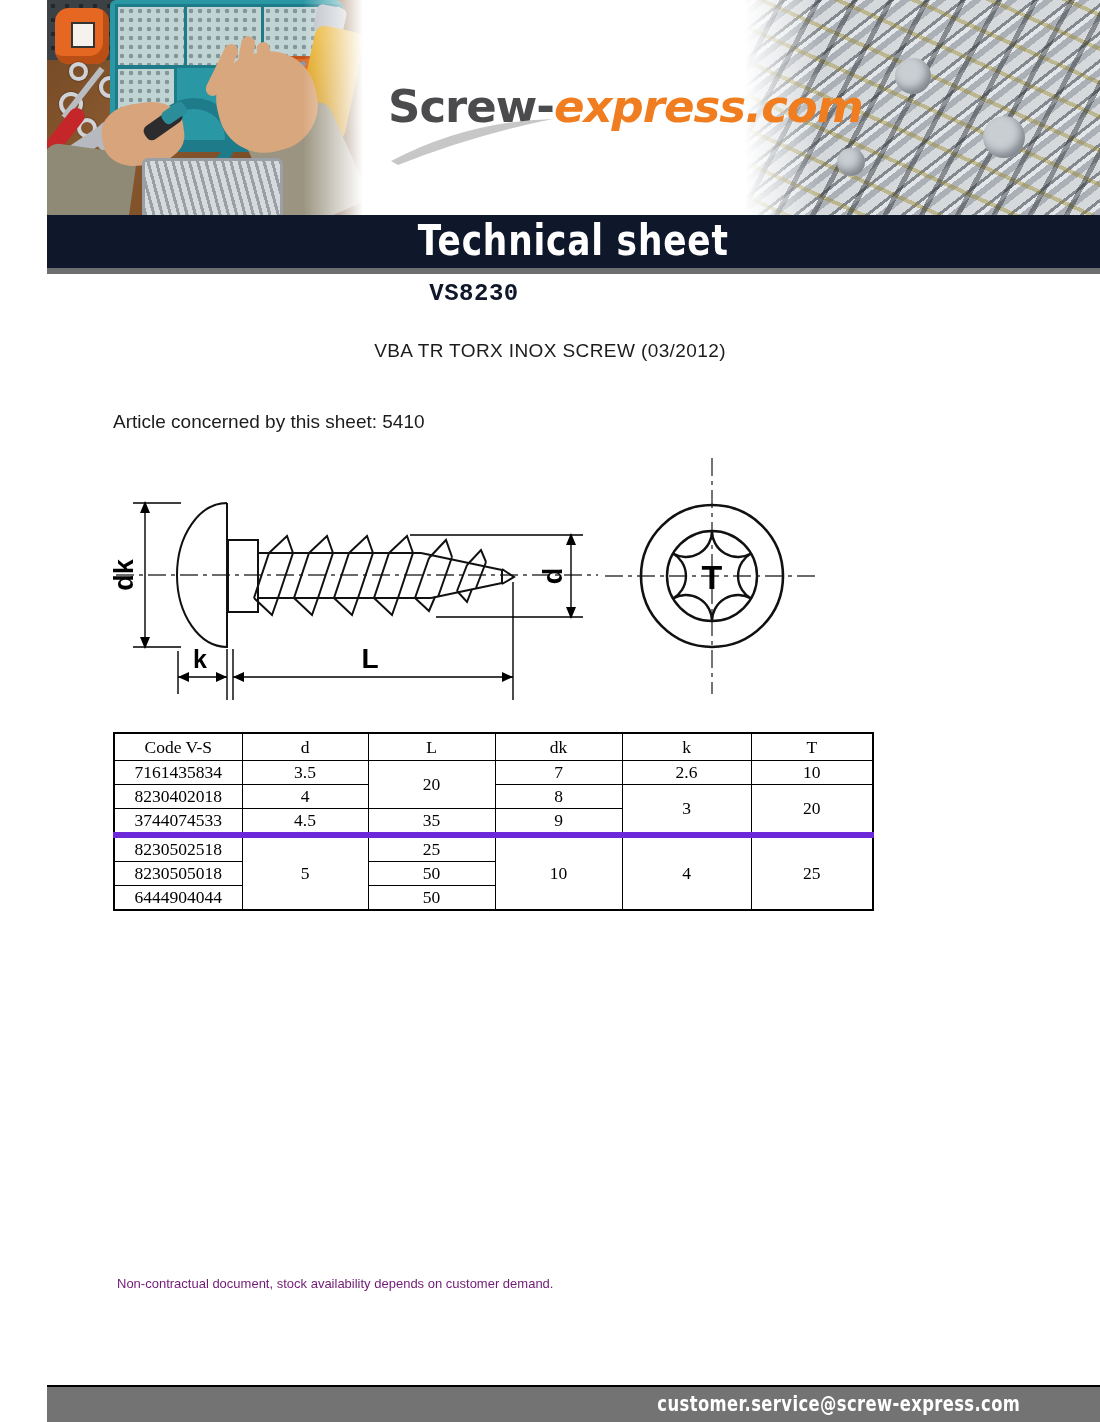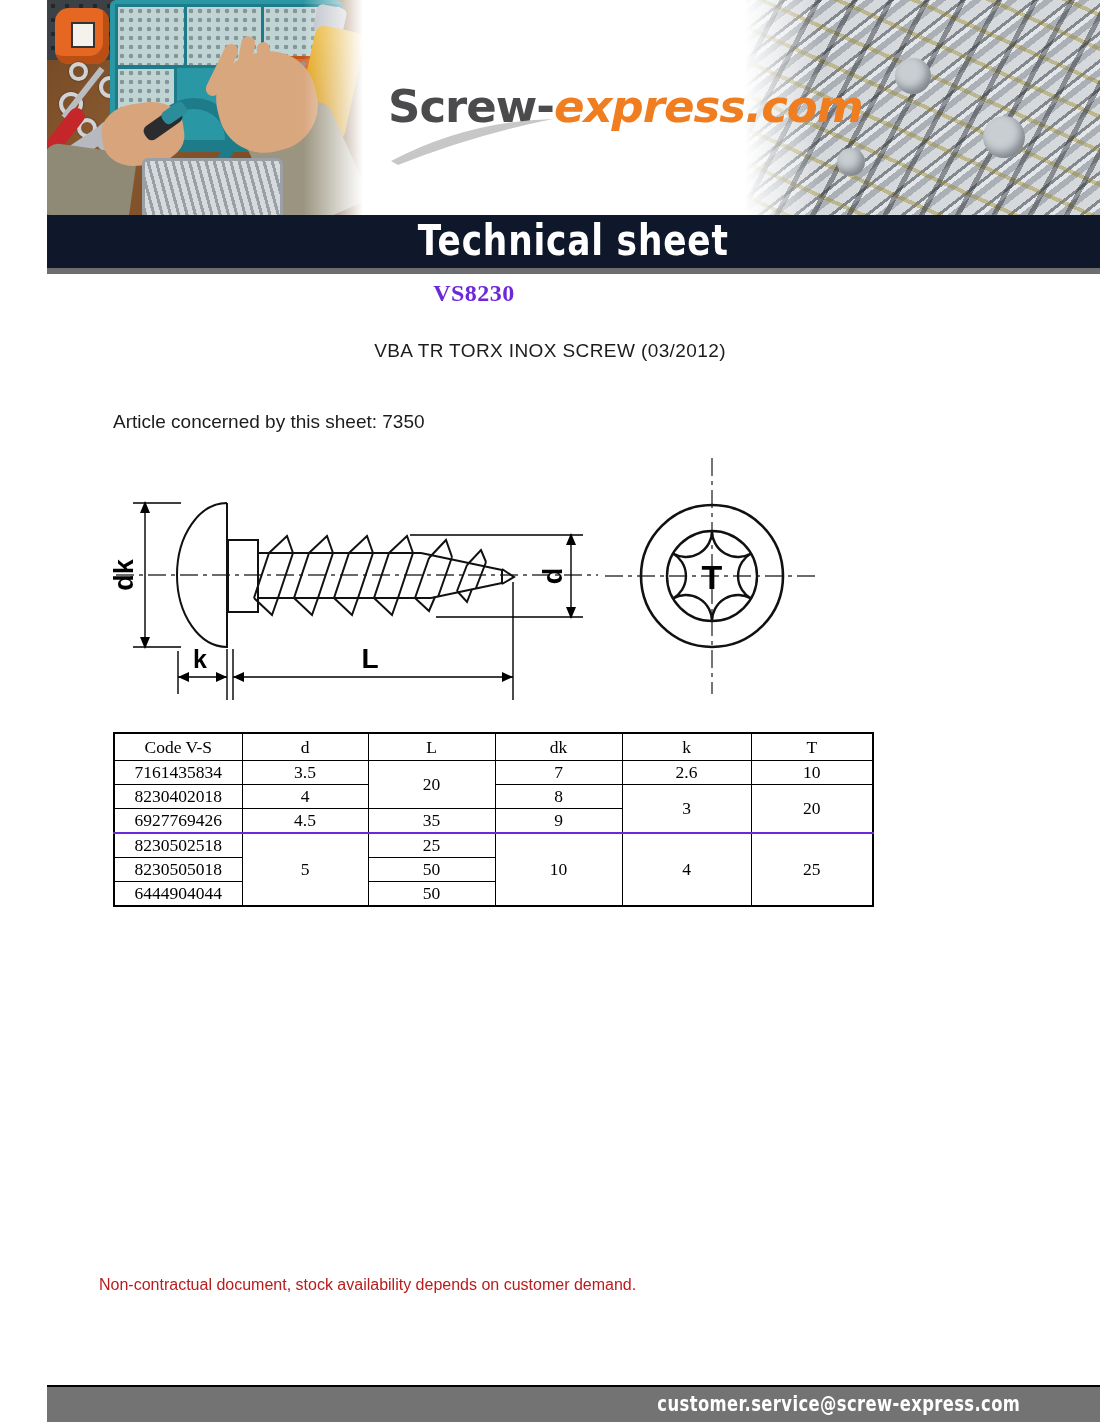--- a/index.html
+++ b/index.html
@@ -56,42 +56,42 @@
   .swoosh{position:absolute;left:385px;top:112px;}
 
   
   .banner{position:absolute;left:47px;top:215px;width:1053px;height:53px;background:#0f172a;text-align:center;}
   .banner-text{display:inline-block;color:#fff;font-family:"DejaVu Sans",sans-serif;font-weight:bold;font-size:43px;
                line-height:51px;transform:scaleX(.8);letter-spacing:1px;}
   .banner-strip{position:absolute;left:47px;top:268px;width:1053px;height:6px;background:#6d6e70;}
 
   
   .vs-code{position:absolute;left:0;top:280px;width:948px;text-align:center;
-           font-family:Liberation Serif, serif;font-weight:bold;font-size:24px;color:#6d28d9;letter-spacing:.5px;}
+           font-family:Liberation Mono, monospace;font-weight:bold;font-size:24px;color:#0f172a;letter-spacing:.5px;}
   .subtitle{position:absolute;left:0;top:340px;width:1100px;text-align:center;font-size:19px;color:#1c1c1c;letter-spacing:.4px;}
   .article-note{position:absolute;left:113px;top:411px;font-size:19px;color:#1c1c1c;}
 
   
   .drawing{position:absolute;left:100px;top:455px;}
   .drawing path,.drawing line,.drawing rect,.drawing circle{vector-effect:none;}
   .dline{stroke:#111;stroke-width:2;fill:none;}
   .thin{stroke:#000;stroke-width:1.4;fill:none;}
   .cl{stroke:#3a3a3a;stroke-width:1.4;fill:none;stroke-dasharray:18 5 4 5;}
   .dim-label{font-family:"Liberation Sans",sans-serif;font-weight:bold;fill:#000;}
 
   
   .spec-table{position:absolute;left:113px;top:732px;border-collapse:collapse;border:2px solid #000;
               font-family:"Liberation Serif",serif;font-size:17.5px;color:#000;}
   .spec-table th,.spec-table td{border:1px solid #000;text-align:center;padding:0 4px;font-weight:normal;}
   .spec-table th{height:26px;}
   .spec-table td{height:23px;}
-  .spec-table tr.group td{border-top:2px solid #6d28d9;}
-
-  
-  .bottom-note{position:absolute;left:99px;top:1276px;font-size:16px;color:#b91c1c;}
+  .spec-table tr.group td{border-top:6px solid #6d28d9;}
+
+  
+  .bottom-note{position:absolute;left:117px;top:1276px;font-size:13px;color:#701a75;}
   .footer{position:absolute;left:47px;top:1385px;width:1078px;height:37px;background:#737373;border-top:2px solid #000000;box-sizing:border-box;}
   .footer-email{position:absolute;right:105px;top:0;line-height:34px;color:#fff;font-family:"DejaVu Sans",sans-serif;
                 font-weight:bold;font-size:21px;transform:scaleX(.78);transform-origin:right center;letter-spacing:.5px;
                 text-decoration:none;}
 </style>
 </head>
 <body>
 
 <div class="page">
 
@@ -145,21 +145,21 @@
     <path d="M6,49 Q82,9 168,7 Q88,23 13,53 Z" fill="#c7c7c7"></path>
   </svg>
 
   <div class="banner">
     <span class="banner-text">Technical sheet</span>
   </div>
   <div class="banner-strip"></div>
 
   <div class="vs-code">VS8230</div>
   <div class="subtitle">VBA TR TORX INOX SCREW (03/2012)</div>
-  <div class="article-note">Article concerned by this sheet: 7350</div>
+  <div class="article-note">Article concerned by this sheet: 5410</div>
 
   <svg class="drawing" width="770" height="260" viewBox="100 455 770 260">
 
     <path class="cl" d="M116,575 H598"></path>
 
     <path class="dline" d="M227,503 A50,72 0 0 0 227,647 L227,503"></path>
 
     <rect class="dline" x="228" y="540" width="30" height="72"></rect>
 
     <path class="dline" d="M258,553 H421 M258,598 H431 M421,553 L502,570 M431,598 L502,583 M502,569 L514,577 L502,584 M502,569 V584"></path>
@@ -225,21 +225,21 @@
       <td>10</td>
     </tr>
     <tr>
       <td>8230402018</td>
       <td>4</td>
       <td>8</td>
       <td rowspan="2">3</td>
       <td rowspan="2">20</td>
     </tr>
     <tr>
-      <td>6927769426</td>
+      <td>3744074533</td>
       <td>4.5</td>
       <td>35</td>
       <td>9</td>
     </tr>
     <tr class="group">
       <td>8230502518</td>
       <td rowspan="3">5</td>
       <td>25</td>
       <td rowspan="3">10</td>
       <td rowspan="3">4</td>

